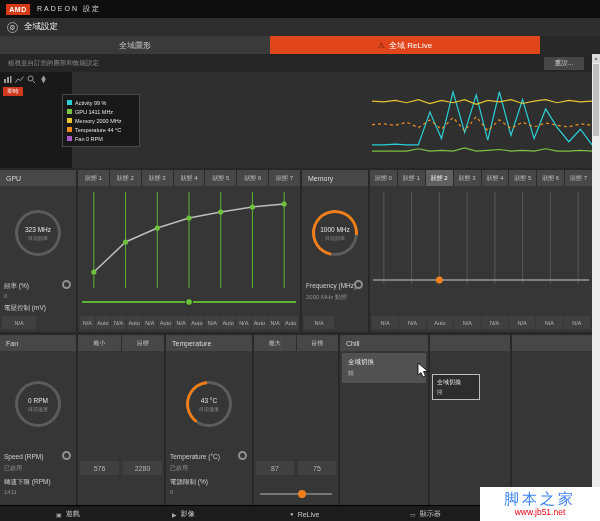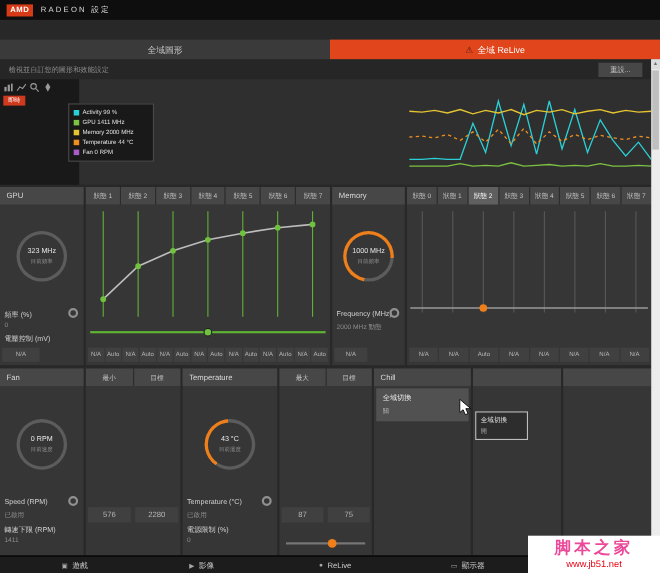--- a/index.html
+++ b/index.html
@@ -5,21 +5,21 @@
 *{margin:0;padding:0;box-sizing:border-box;font-family:"Liberation Sans","DejaVu Sans",sans-serif}
 html,body{background:#555}
 #stage{position:relative;width:600px;height:521px;background:#282828;overflow:hidden}
 
 #titlebar{position:absolute;left:0;top:0;width:600px;height:18px;background:#0e0e0e;display:flex;align-items:center;gap:7px;padding-left:6px}
 .amd-logo{width:24px;height:11px;background:#d63a17;color:#fff;font-size:7px;font-weight:bold;display:flex;align-items:center;justify-content:center;letter-spacing:.5px}
 .app-name{font-size:7px;color:#dcdcdc;letter-spacing:2px}
 #appbar{position:absolute;left:0;top:18px;width:600px;height:18px;background:#2e2e2e;display:flex;align-items:center;gap:6px;padding-left:7px}
 .gear{width:11px;height:11px;border:1px solid #9a9a9a;border-radius:50%;color:#ccc;font-size:7px;line-height:9px;text-align:center}
 #page-title{font-size:8.5px;color:#f2f2f2}
-#tabs{position:absolute;left:0;top:36px;width:600px;height:18px;display:flex}
+#tabs{position:absolute;left:0;top:36px;width:540px;height:18px;display:flex}
 .tab{width:300px;height:18px;display:flex;align-items:center;justify-content:center;gap:4px;font-size:8px;cursor:pointer}
 #tab-graphics{background:#3a3a3a;color:#c6c6c6}
 #tab-wattman{background:#e0451c;color:#fff}
 .warn{font-size:8px;color:#5b1d09}
 #subheader{position:absolute;left:0;top:54px;width:600px;height:18px;background:#262626;display:flex;align-items:center;padding-left:8px}
 #hint{font-size:6.5px;color:#8d8d8d}
 #reset-btn{position:absolute;right:16px;top:57px;width:40px;height:13px;background:#474747;color:#c9c9c9;font-size:6.5px;display:flex;align-items:center;justify-content:center;cursor:pointer}
 
 #monitor{position:absolute;left:0;top:72px;width:592px;height:96px;background:#2f2f2f}
 #monitor-left{position:absolute;left:0;top:0;width:72px;height:96px;background:#191919}
@@ -72,37 +72,41 @@
 #chill-tip .t1{font-size:6px;color:#e8e8e8}
 #chill-tip .t2{font-size:5.5px;color:#b0b0b0;margin-top:2px}
 #cursor{position:absolute;left:417px;top:362px;z-index:21}
 
 #taskbar{position:absolute;left:0;top:505px;width:600px;height:16px;background:#1c1c1c;border-top:1px solid #000}
 .tb-item{position:absolute;top:0;height:16px;display:flex;align-items:center;gap:4px;cursor:pointer}
 .tb-icon{font-size:6px;color:#a8a8a8}
 .tb-label{font-size:7px;color:#cccccc}
 
 #watermark{position:absolute;right:0;bottom:0;width:120px;height:34px;background:#fff;z-index:50;display:flex;flex-direction:column;align-items:center;justify-content:center}
-#wm1{color:#ec4899;font-weight:bold;font-size:15px;letter-spacing:3px;line-height:1}
+#wm1{color:#3b82f6;font-weight:normal;font-size:15px;letter-spacing:3px;line-height:1}
 #wm2{color:#e60012;font-size:8.5px;margin-top:1px}
 #scrollbar{position:absolute;left:592px;top:54px;width:8px;height:451px;background:#ececec;z-index:10}
 #sb-up,#sb-down{position:absolute;left:0;width:8px;height:9px;background:#dcdcdc;color:#707070;font-size:5px;text-align:center;line-height:9px;cursor:pointer}
 #sb-up{top:0}#sb-down{bottom:0}
 #sb-thumb{position:absolute;top:10px;left:1px;width:6px;height:72px;background:#bfbfbf;cursor:pointer}
 </style>
 </head>
 <body>
 
 <div id="stage">
 
   <div id="titlebar">
     <div class="amd-logo">AMD</div>
     <div class="app-name">RADEON 設定</div>
   </div>
 
+  <div id="appbar">
+    <div class="gear">⚙</div>
+    <div id="page-title">全域設定</div>
+  </div>
 
   <div id="tabs">
     <div class="tab" id="tab-graphics">
       <span>全域圖形</span>
     </div>
     <div class="tab" id="tab-wattman">
       <span class="warn">⚠</span>
       <span>全域 ReLive</span>
     </div>
   </div>

